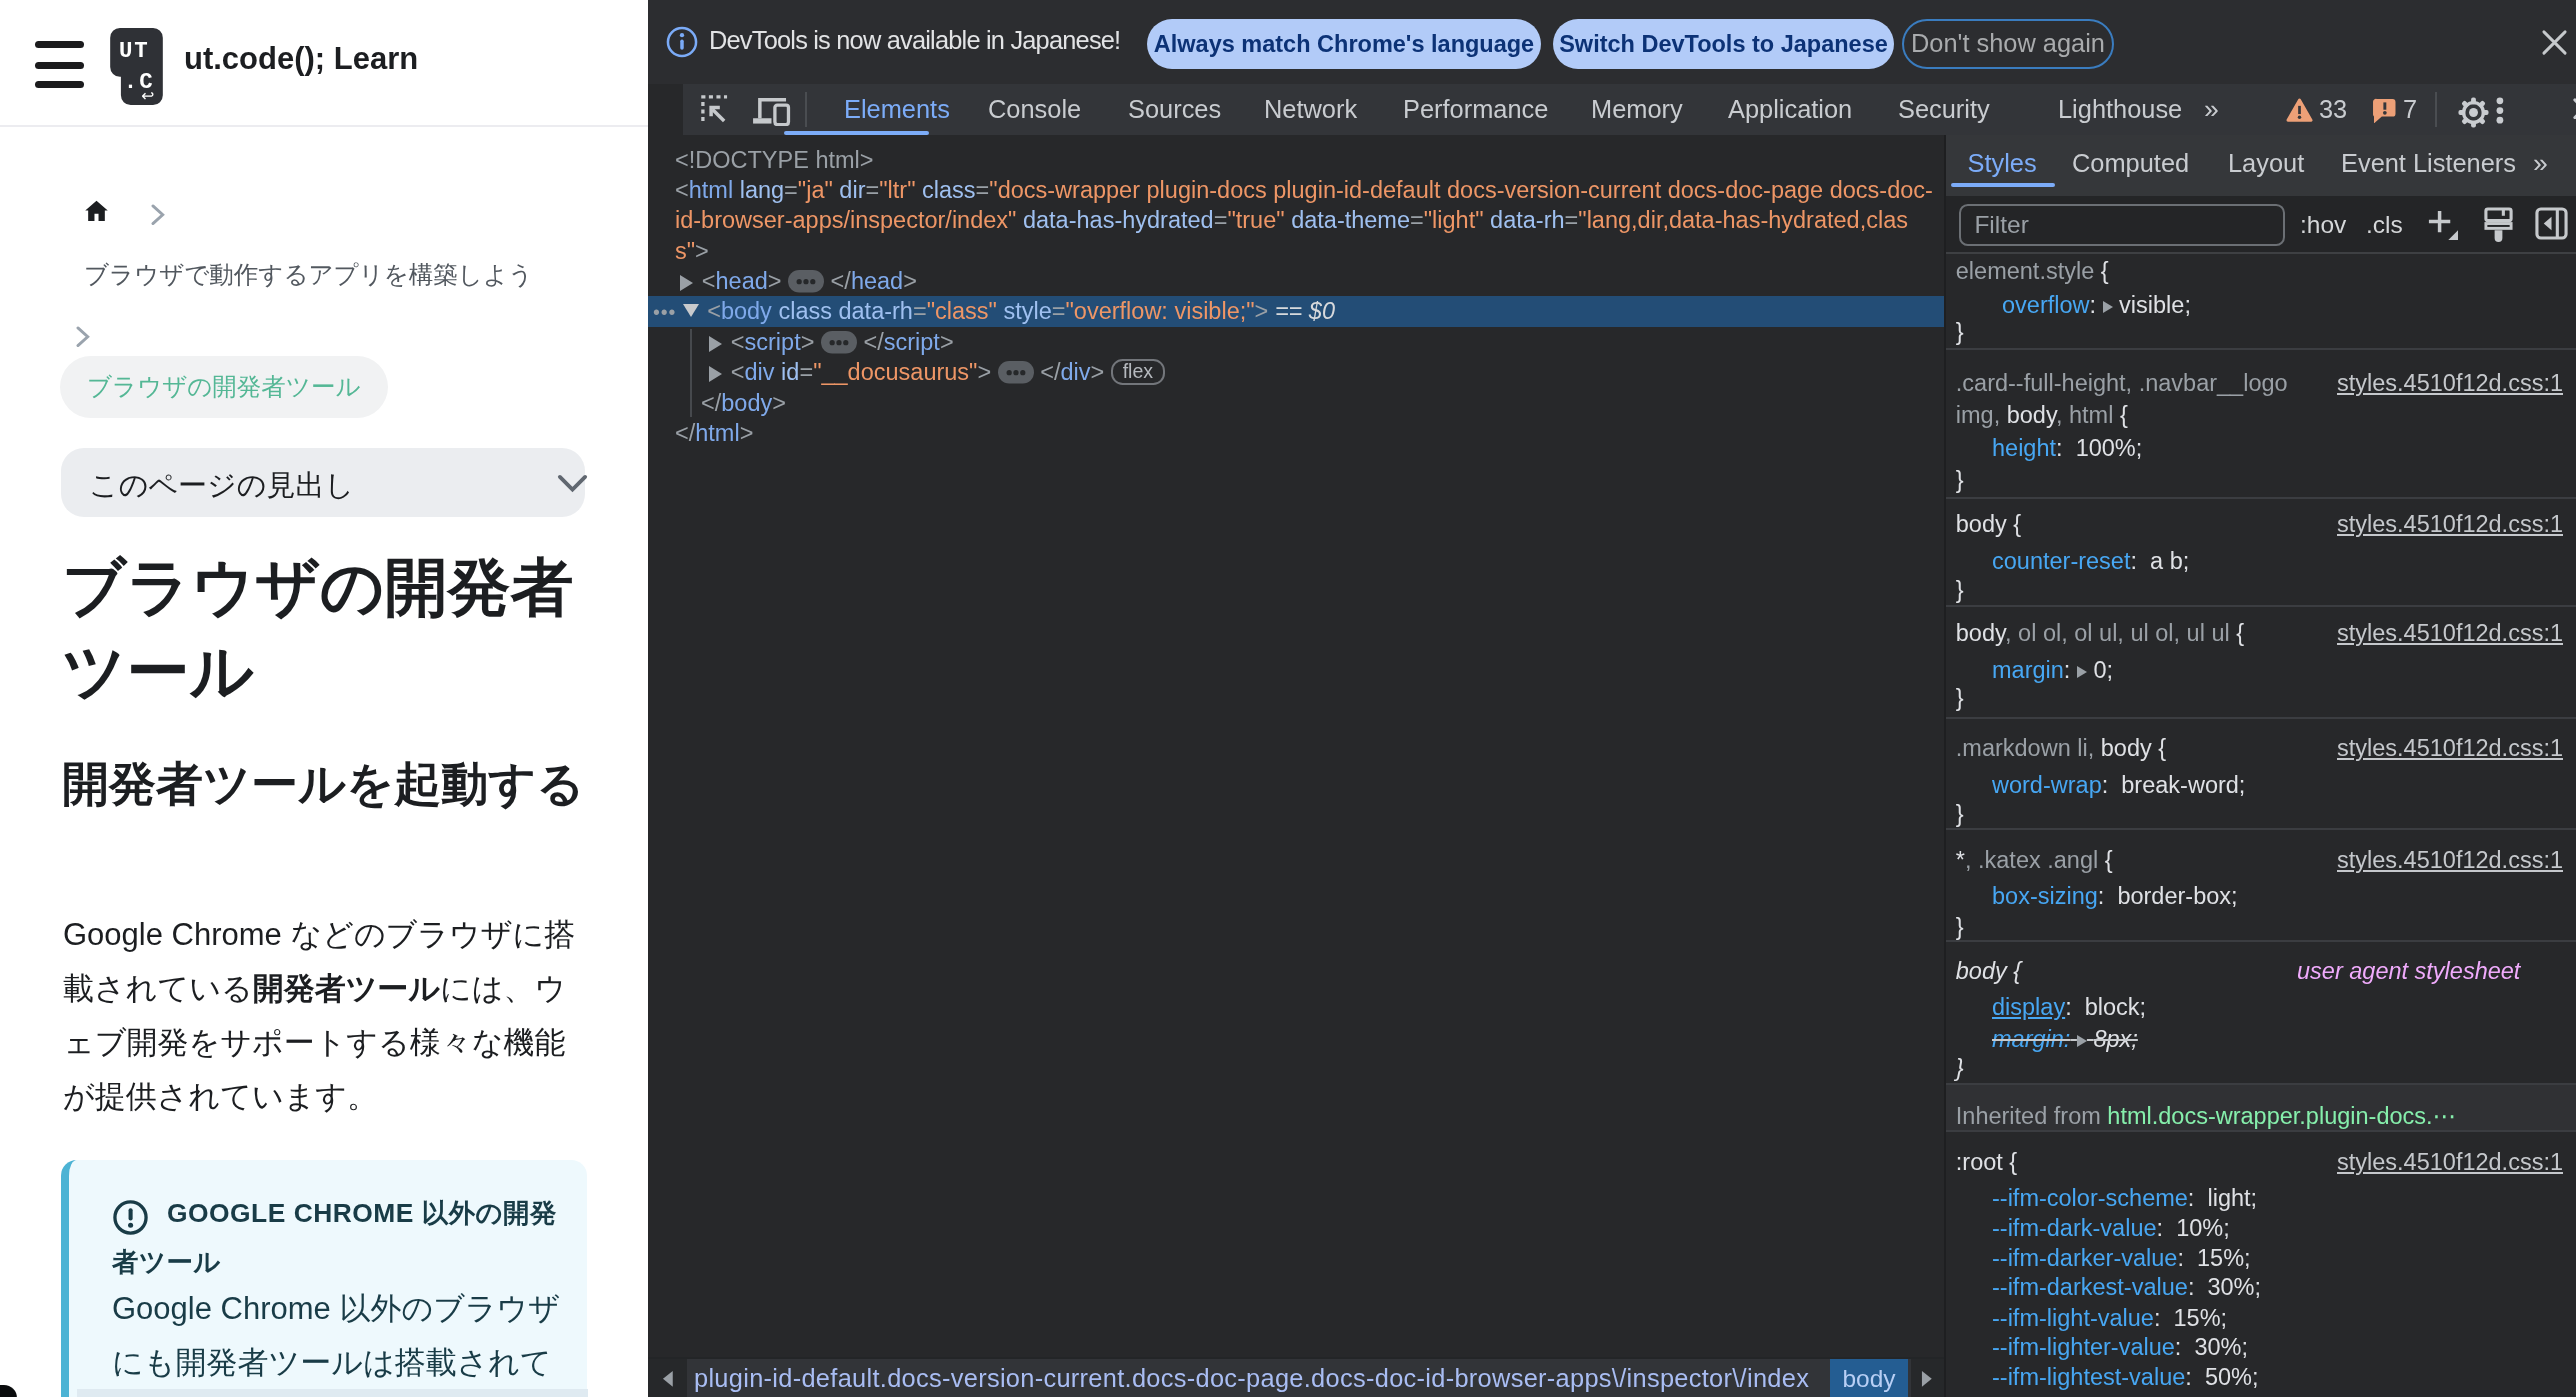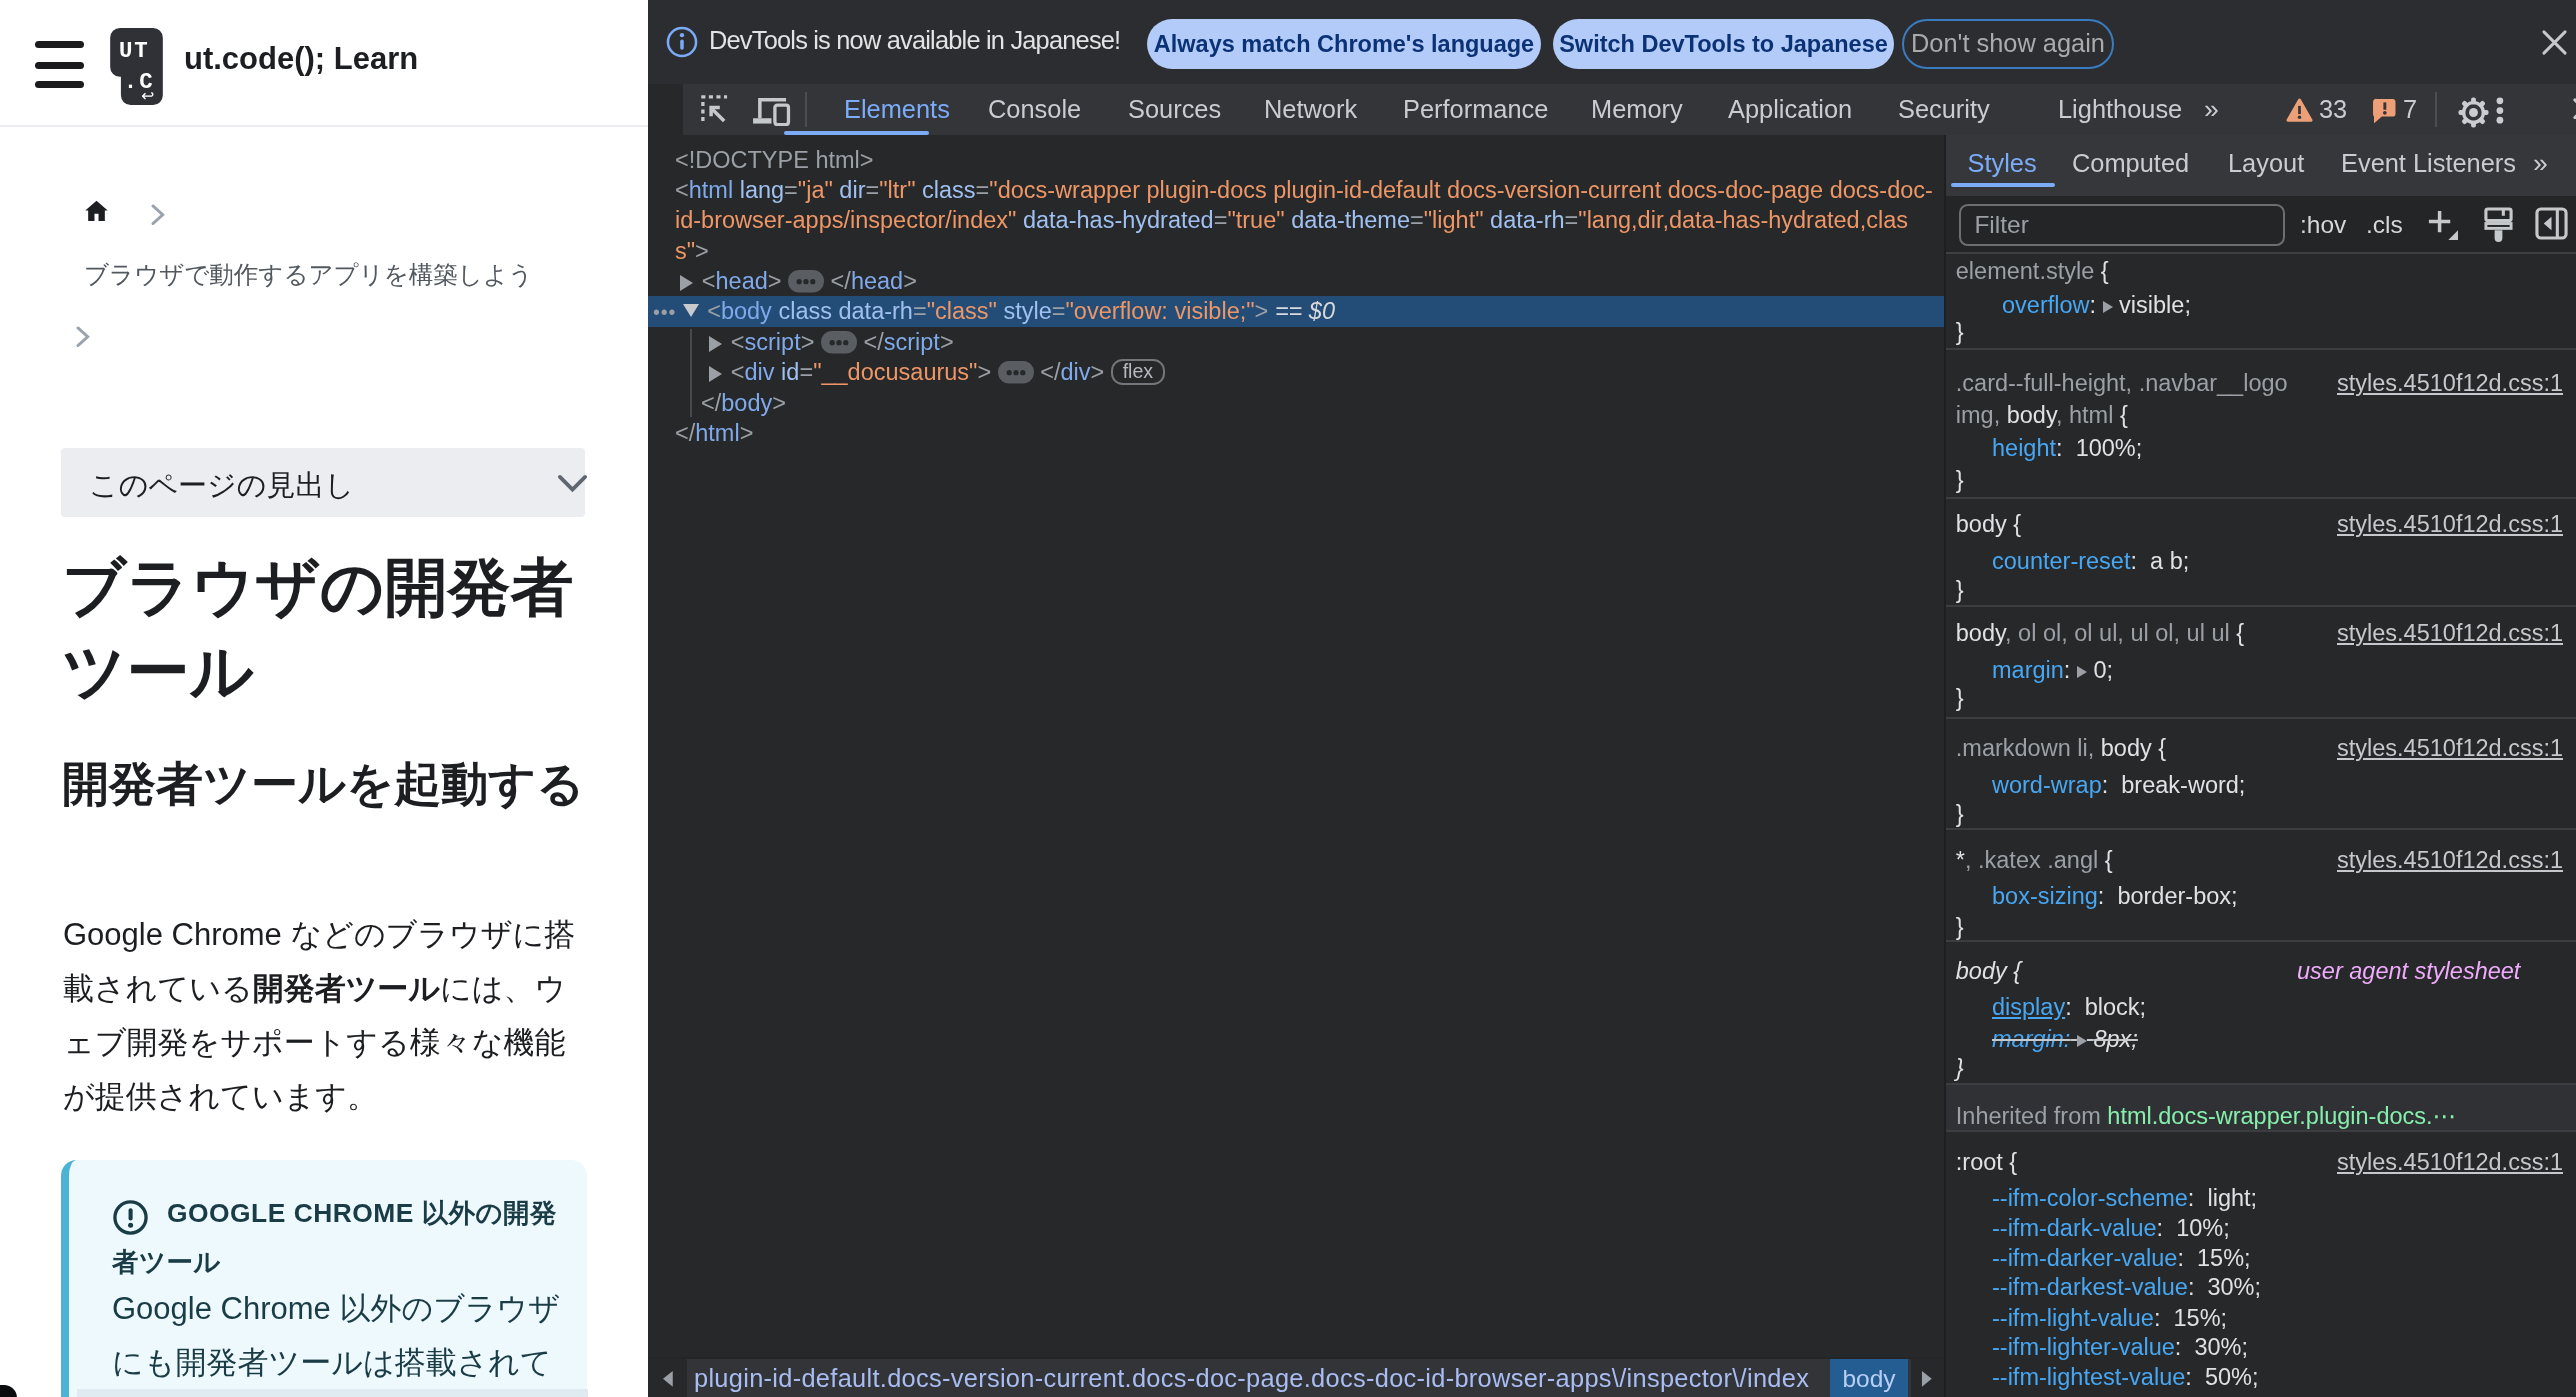--- a/index.html
+++ b/index.html
@@ -11,21 +11,21 @@
 
 #site { position:absolute; left:0; top:0; width:648px; height:1398px; background:#fff; }
 #hdr { position:absolute; left:0; top:0; width:648px; height:127px; background:#fff;
   border-bottom:2px solid #ececf0; }
 #hdr .title { position:absolute; left:184px; top:41px; font-size:31px; font-weight:700; color:#1c1e21; }
 .bars span { position:absolute; left:35px; width:49px; height:6.9px; background:#1b1b1d; border-radius:3.9px; }
 .crumbtxt { position:absolute; left:84px; top:258px; font-size:24.5px; color:#52585f; }
 .pill-green { position:absolute; left:60px; top:356px; height:62px; border-radius:31px;
   background:#f1f2f3; color:#54b795; font-size:24.5px; line-height:62px; padding:0 27px; }
 #tocbox { position:absolute; left:61px; top:448px; width:524px; height:69px; background:#ebedf0;
-  border-radius:4px; }
+  border-radius:23px; }
 #tocbox .t { position:absolute; left:28px; top:17.6px; font-size:29px; color:#1c1e21; }
 #h1 { position:absolute; left:62px; top:545px; font-size:63px; font-weight:700; color:#1c1e21; line-height:84px; }
 #h2 { position:absolute; left:62px; top:753px; font-size:47px; font-weight:700; color:#1c1e21; }
 #para { position:absolute; left:63px; top:908px; font-size:31px; color:#1c1e21; line-height:54px; width:607px; }
 #adm { position:absolute; left:61px; top:1160px; width:526px; height:391px; background:#eef9fd;
   border-radius:15.7px; border-left:8.8px solid #4cb3d4; }
 #adm .hd { position:absolute; left:43px; top:29px; width:460px; font-size:26.4px; font-weight:700;
   color:#193c47; line-height:49px; letter-spacing:0.5px; }
 #adm .bd { position:absolute; left:43px; top:1px; width:470px; font-size:31px; color:#193c47; line-height:54px; }
 
@@ -96,20 +96,21 @@
     <svg class="abs" style="left:83px;top:198px" width="27" height="27" viewBox="0 0 24 24">
       <path d="M12 2.5 L22 11 h-2.6 v9.5 h-5.6 v-6.5 h-3.6 v6.5 H4.6 V11 H2 Z" fill="#1c1e21"></path>
     </svg>
     <svg class="abs" style="left:149px;top:203px" width="17.6" height="23.5" viewBox="0 0 18 24">
       <path d="M4 3 L14 12 L4 21" fill="none" stroke="#9aa3ad" stroke-width="3" stroke-linecap="round"></path>
     </svg>
     <div class="crumbtxt">ブラウザで動作するアプリを構築しよう</div>
     <svg class="abs" style="left:74px;top:325px" width="17.6" height="23.5" viewBox="0 0 18 24">
       <path d="M4 3 L14 12 L4 21" fill="none" stroke="#9aa3ad" stroke-width="3" stroke-linecap="round"></path>
     </svg>
+    <div class="pill-green">ブラウザの開発者ツール</div>
     <div id="tocbox">
       <div class="t">このページの見出し</div>
       <svg class="abs" style="left:495px;top:23.5px" width="33" height="23.5" viewBox="0 0 34 24">
         <path d="M4 5 L17 18 L30 5" fill="none" stroke="#606770" stroke-width="4" stroke-linecap="round"></path>
       </svg>
     </div>
     <div id="h1">ブラウザの開発者<br>ツール</div>
     <div id="h2">開発者ツールを起動する</div>
     <div id="para">Google Chrome などのブラウザに搭<br>載されている<b>開発者ツール</b>には、ウ<br>ェブ開発をサポートする様々な機能<br>が提供されています。</div>
     <div id="adm">

